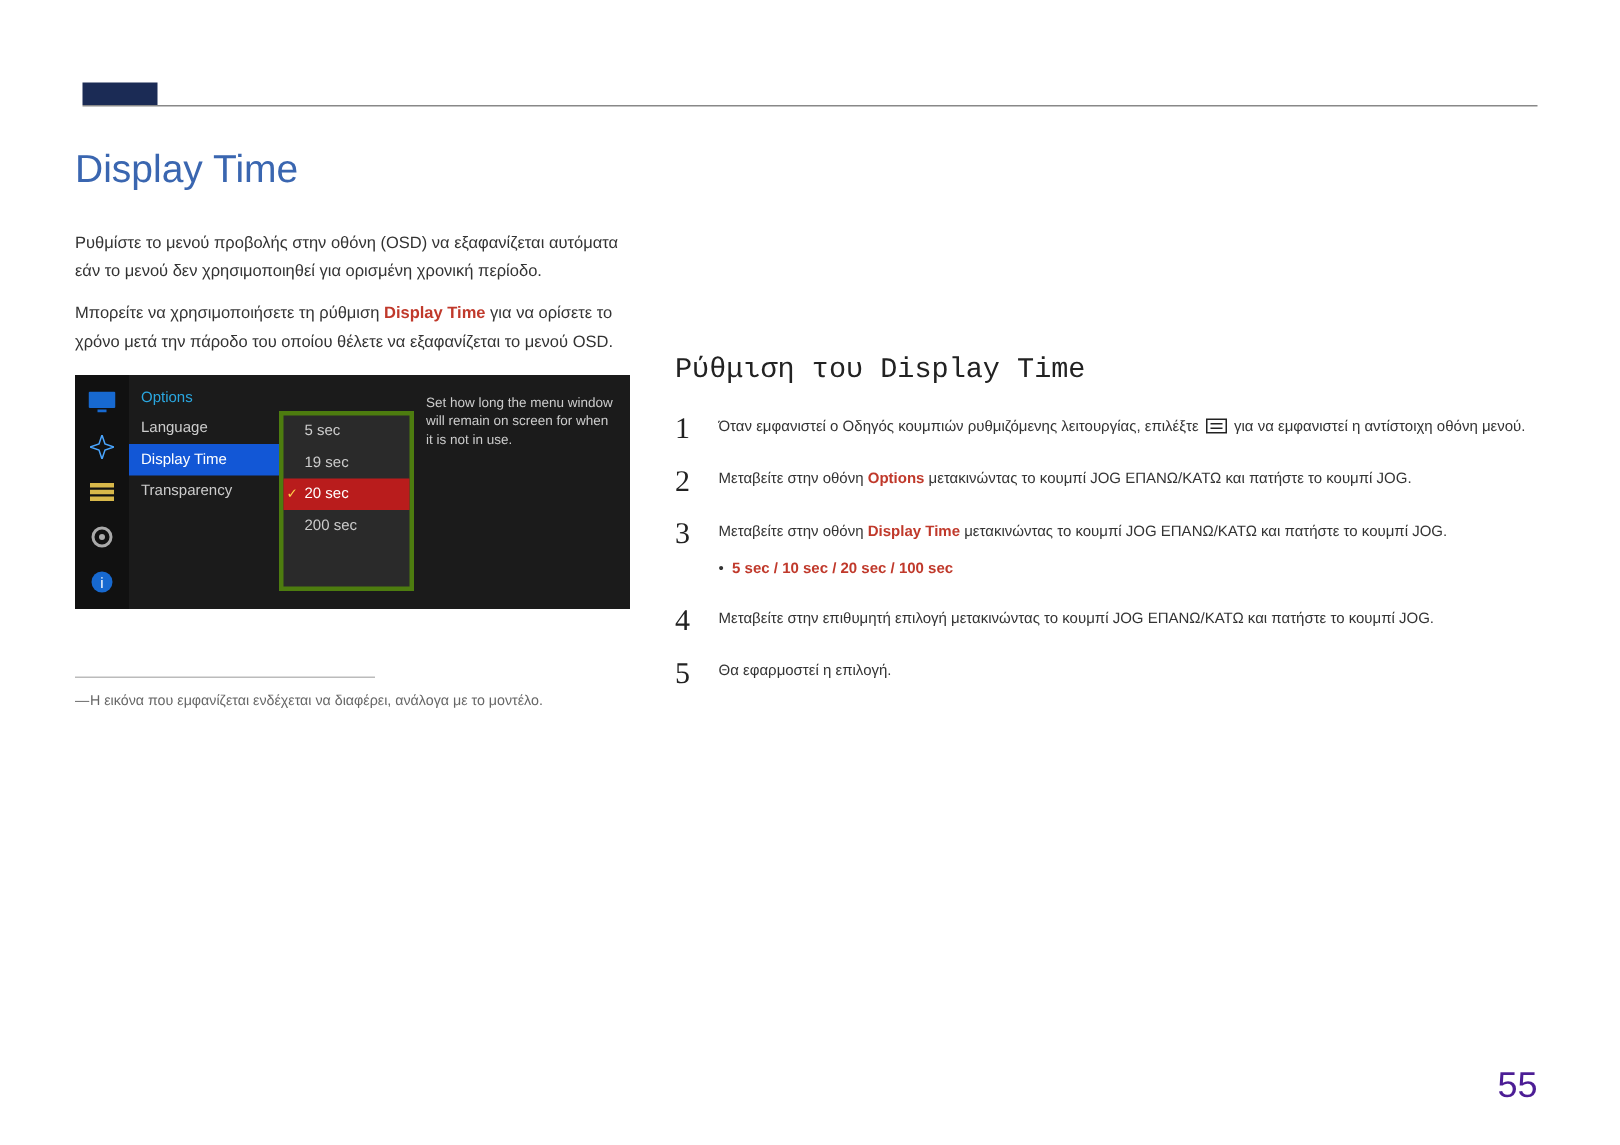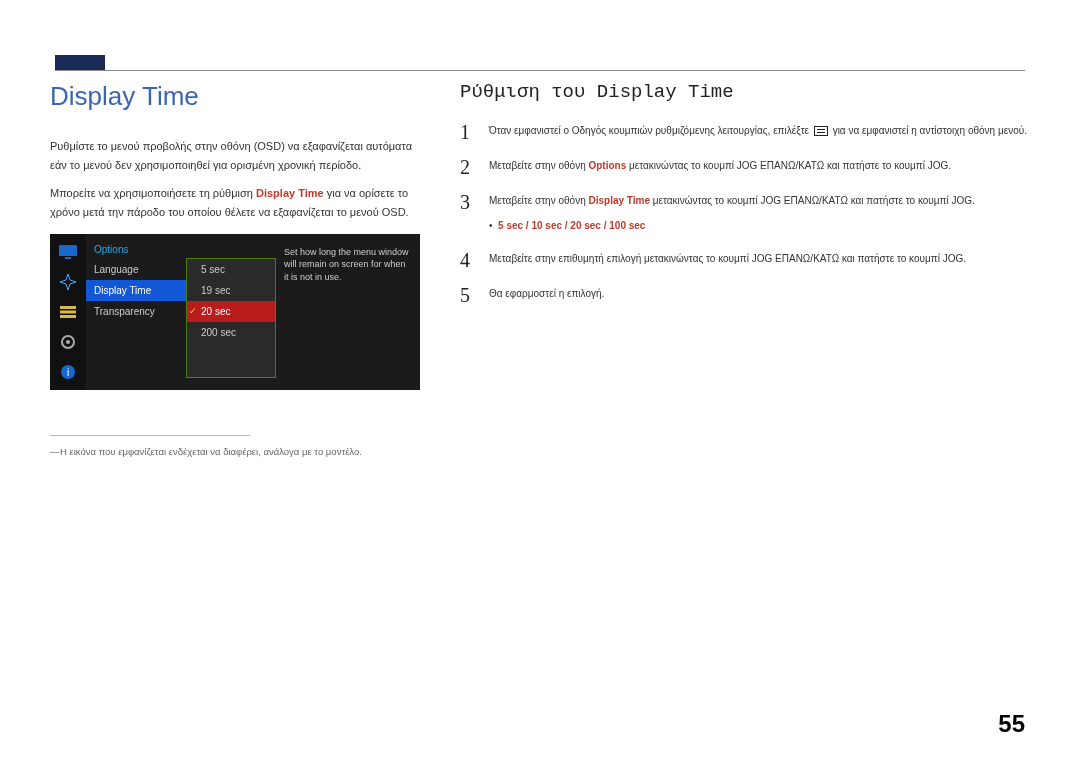--- a/index.html
+++ b/index.html
@@ -1,56 +1,56 @@
 <!DOCTYPE html>
 <html><head>
 <meta charset="utf-8">
 <style>
   * { box-sizing: border-box; margin: 0; padding: 0; }
   html, body { width: 1080px; height: 763px; background: #fff; font-family: Arial, Helvetica, sans-serif; color: #333; }
   .page { position: relative; width: 1080px; height: 763px; padding: 50px 50px 0 50px; }
   .top-rule { position: absolute; top: 70px; left: 55px; right: 55px; height: 1px; background: #888; }
   .top-tab { position: absolute; top: 55px; left: 55px; width: 50px; height: 15px; background: #1b2b55; }
-  .cols { display: flex; gap: 40px; margin-top: 31px; }
+  .cols { display: flex; gap: 30px; margin-top: 47px; align-items: flex-end; }
   .col-left { width: 370px; }
   .col-right { flex: 1; }
   h1.section-title { font-size: 26px; font-weight: 400; color: #3a66b0; margin-bottom: 25px; }
   h2.sub-title { font-size: 19px; font-weight: 400; color: #222; margin-bottom: 18px; font-family: Liberation Mono, monospace; }
   .body-text { font-size: 11px; line-height: 1.7; color: #333; margin-bottom: 10px; }
   .accent1 { color: #c0392b; font-weight: 700; }
   .osd-wrap { margin-top: 12px; }
   .osd { width: 370px; background: #1b1b1b; display: flex; font-size: 10px; color: #ddd; }
   .osd-icons { width: 36px; display: flex; flex-direction: column; align-items: center; padding: 8px 0; gap: 10px; background: #111; }
   .osd-icons .ic { width: 20px; height: 20px; display:flex; align-items:center; justify-content:center; }
   .osd-icons svg { display:block; }
   .osd-main { flex: 1; padding: 6px 0 6px 0; display:flex; }
   .osd-menu { width: 100px; }
   .osd-menu .hdr { color: #2aa7e0; font-size: 10px; padding: 4px 8px; }
   .osd-menu .itm { padding: 5px 8px; font-size: 10px; color: #ccc; }
   .osd-menu .itm.sel { background: #1257d6; color: #fff; }
-  .osd-sub { width: 90px; background: #2a2a2a; margin: 18px 0 6px 0; border: 1px solid #4d7c0f; }
+  .osd-sub { width: 90px; background: #2a2a2a; margin: 18px 0 6px 0; border: 3px solid #4d7c0f; }
   .osd-sub .sitm { padding: 5px 8px; font-size: 10px; color: #ccc; position: relative; }
   .osd-sub .sitm.sel { background: #b91c1c; color: #fff; }
   .osd-sub .sitm.sel::before { content: "✓"; color: #ffd24a; position: absolute; left: 2px; font-size: 9px; }
   .osd-sub .sitm.sel { padding-left: 14px; }
   .osd-sub .sitm:not(.sel) { padding-left: 14px; }
   .osd-desc { flex:1; font-size: 9px; color:#ccc; padding: 6px 8px; line-height: 1.4; }
   .footnote-sep { margin-top: 45px; width: 200px; height: 1px; background: #bbb; }
   .footnote { margin-top: 10px; font-size: 9.5px; color: #666; }
   .footnote .dash { display: inline-block; width: 10px; }
   .steps { list-style: none; }
   .steps li { display: flex; gap: 15px; margin-bottom: 14px; align-items: flex-start; }
   .step-num { font-size: 20px; font-weight: 400; color: #222; min-width: 14px; line-height: 1; padding-top: 1px; font-family: "Times New Roman", serif; }
   .step-body { font-size: 10px; line-height: 1.9; color: #333; }
   .step-body .bullet-row { margin-top: 6px; }
   .menu-glyph { display:inline-block; width:14px; height:10px; border:1px solid #222; position:relative; vertical-align:middle; margin:0 2px; }
   .menu-glyph::before, .menu-glyph::after { content:""; position:absolute; left:2px; right:2px; height:1px; background:#222; }
   .menu-glyph::before { top:2px; }
   .menu-glyph::after { bottom:2px; }
-  .page-num { position: absolute; right: 55px; bottom: 25px; font-size: 24px; color: #000000; font-weight: 700; }
+  .page-num { position: absolute; right: 55px; bottom: 25px; font-size: 24px; color: #4c1d95; font-weight: 400; }
 </style>
 </head>
 <body>
 
 <div class="page">
   <div class="top-tab"></div>
   <div class="top-rule"></div>
 
   <div class="cols">
 

